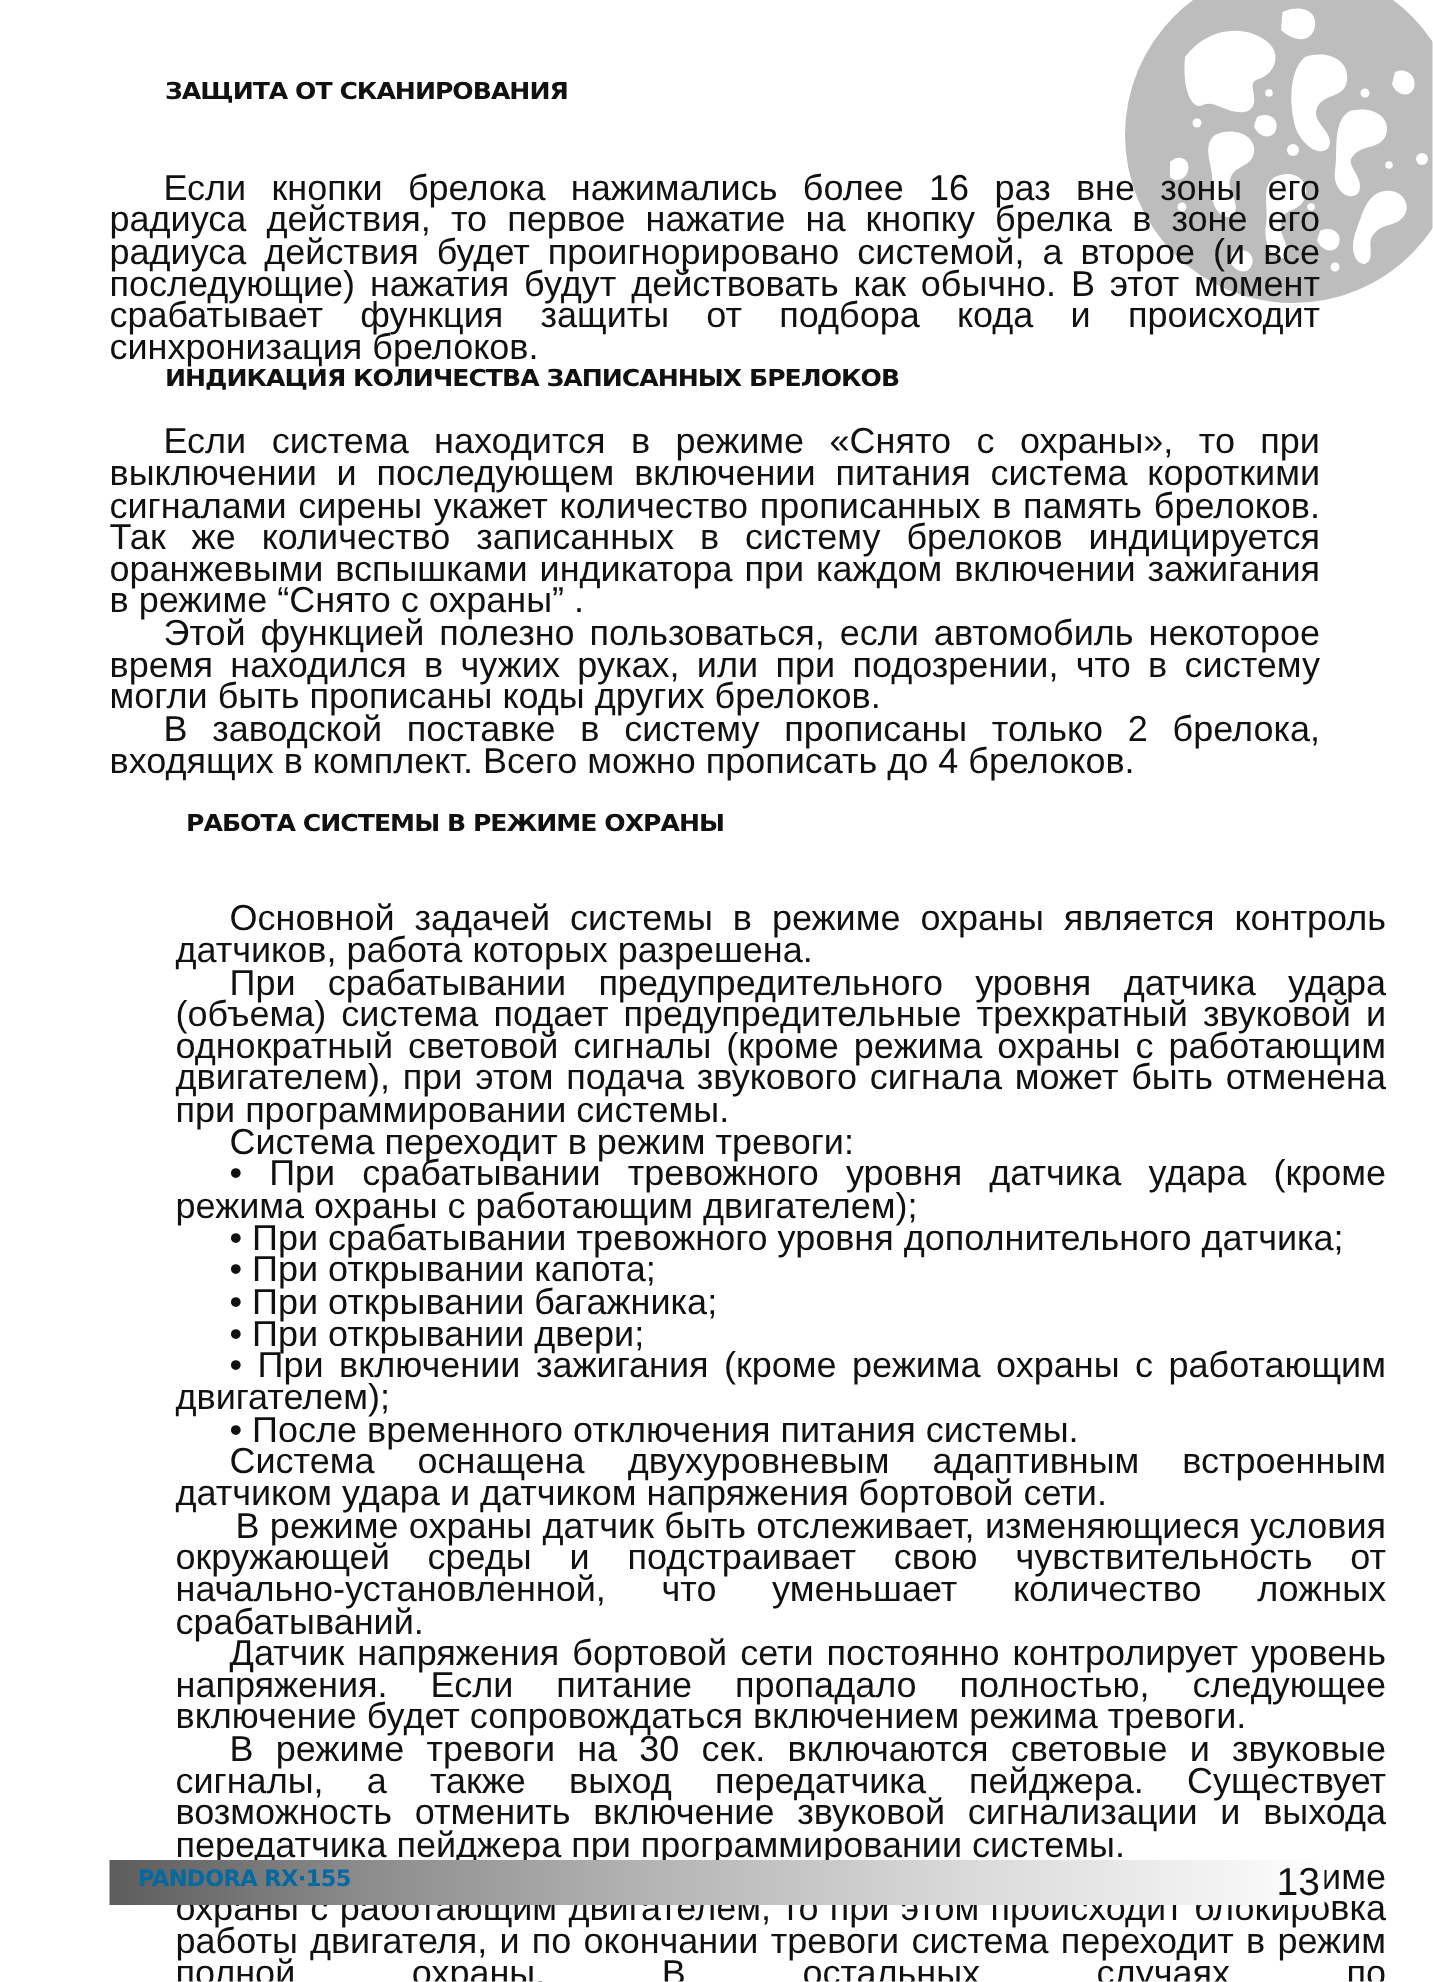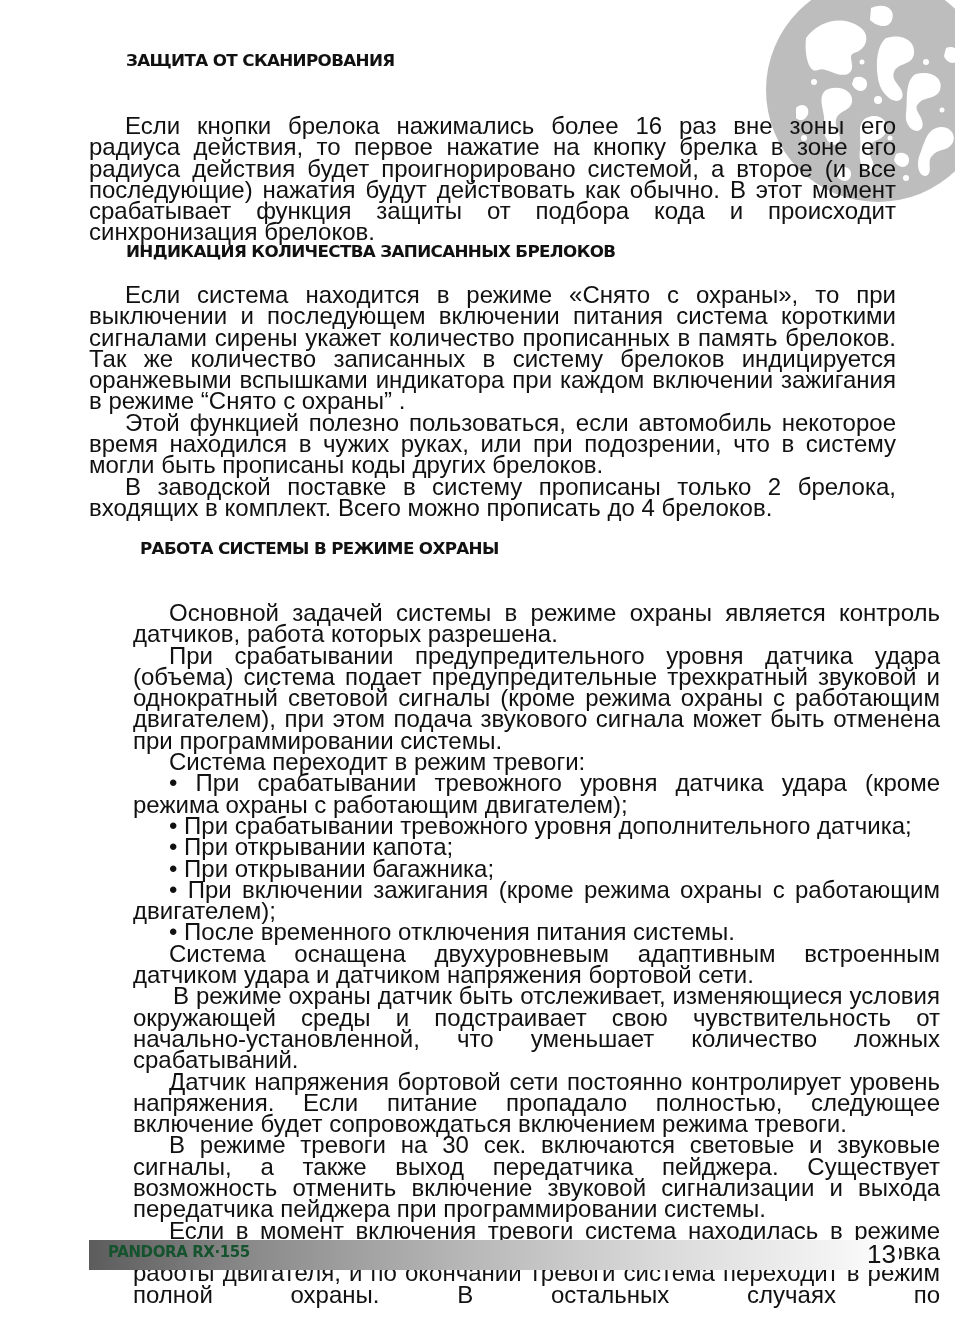--- a/index.html
+++ b/index.html
@@ -1,17 +1,17 @@
 <!DOCTYPE html>
 <html><head>
 <meta charset="utf-8">
 <style>
   html, body { margin: 0; padding: 0; background: #ffffff; }
   body { width: 955px; height: 1321px; position: relative; overflow: hidden; }
-  .page { position: absolute; left: 16px; top: 0; width: 861px; height: 1321px; }
+  .page { position: absolute; left: 0; top: 0; width: 861px; height: 1321px; }
 
   .globe { position: absolute; left: 750px; top: -22px; width: 224px; height: 224px; border-radius: 50%; background: #bdbdbd; overflow: hidden; }
   .globe svg { position: absolute; left: 0; top: 0; }
 
   .heading {
     position: absolute;
     font-family: "DejaVu Sans", sans-serif;
     font-weight: bold;
     font-size: 15.5px;
     letter-spacing: -0.6px;
@@ -35,21 +35,21 @@
   .body-block p.bullet { text-indent: 36px; }
   .body-block p.last { text-align-last: justify; }
 
   .footer-bar {
     position: absolute; left: 73px; top: 1240px; width: 810px; height: 30px;
     background: linear-gradient(to right, #5c5c5c 0%, #8a8a8a 20%, #b5b5b5 45%, #d9d9d9 70%, #f3f3f3 92%, #ffffff 100%);
   }
   .footer-title {
     position: absolute; left: 92px; top: 1243px;
     font-family: "DejaVu Sans", sans-serif; font-weight: bold; font-size: 15px;
-    letter-spacing: -0.4px; color: #14532d;
+    letter-spacing: -0.4px; color: #0369a1;
   }
   .page-number {
     position: absolute; left: 851px; top: 1239px;
     font-family: "Liberation Sans", sans-serif; font-size: 26px; color: #111;
   }
 </style>
 </head>
 <body>
 
 <div class="page">
@@ -97,20 +97,21 @@
 
   <div class="heading" style="left:124px; top:540px;">РАБОТА СИСТЕМЫ В РЕЖИМЕ ОХРАНЫ</div>
   <div class="body-block" style="top:602px;margin-left:44px;">
     <p>Основной задачей системы в режиме охраны является контроль датчиков, работа которых разрешена.</p>
     <p>При срабатывании предупредительного уровня датчика удара (объема) система подает предупредительные трехкратный звуковой и однократный световой сигналы (кроме режима охраны с работающим двигателем), при этом подача звукового сигнала может быть отменена при программировании системы.</p>
     <p>Система переходит в режим тревоги:</p>
     <p class="bullet">• При срабатывании тревожного уровня датчика удара (кроме режима охраны с работающим двигателем);</p>
     <p class="bullet">• При срабатывании тревожного уровня дополнительного датчика;</p>
     <p class="bullet">• При открывании капота;</p>
     <p class="bullet">• При открывании багажника;</p>
+    <p class="bullet">• При открывании двери;</p>
     <p class="bullet">• При включении зажигания (кроме режима охраны с работающим двигателем);</p>
     <p class="bullet">• После временного отключения питания системы.</p>
     <p>Система оснащена двухуровневым адаптивным встроенным датчиком удара и датчиком напряжения бортовой сети.</p>
     <p class="nb">В режиме охраны датчик быть отслеживает, изменяющиеся условия окружающей среды и подстраивает свою чувствительность от начально-установленной, что уменьшает количество ложных срабатываний.</p>
     <p>Датчик напряжения бортовой сети постоянно контролирует уровень напряжения. Если питание пропадало полностью, следующее включение будет сопровождаться включением режима тревоги.</p>
     <p>В режиме тревоги на 30 сек. включаются световые и звуковые сигналы, а также выход передатчика пейджера. Существует возможность отменить включение звуковой сигнализации и выхода передатчика пейджера при программировании системы.</p>
     <p class="last">Если в момент включения тревоги система находилась в режиме охраны с работающим двигателем, то при этом происходит блокировка работы двигателя, и по окончании тревоги система переходит в режим полной охраны. В остальных случаях по</p>
   </div>
 
   <div class="footer-bar"></div>

